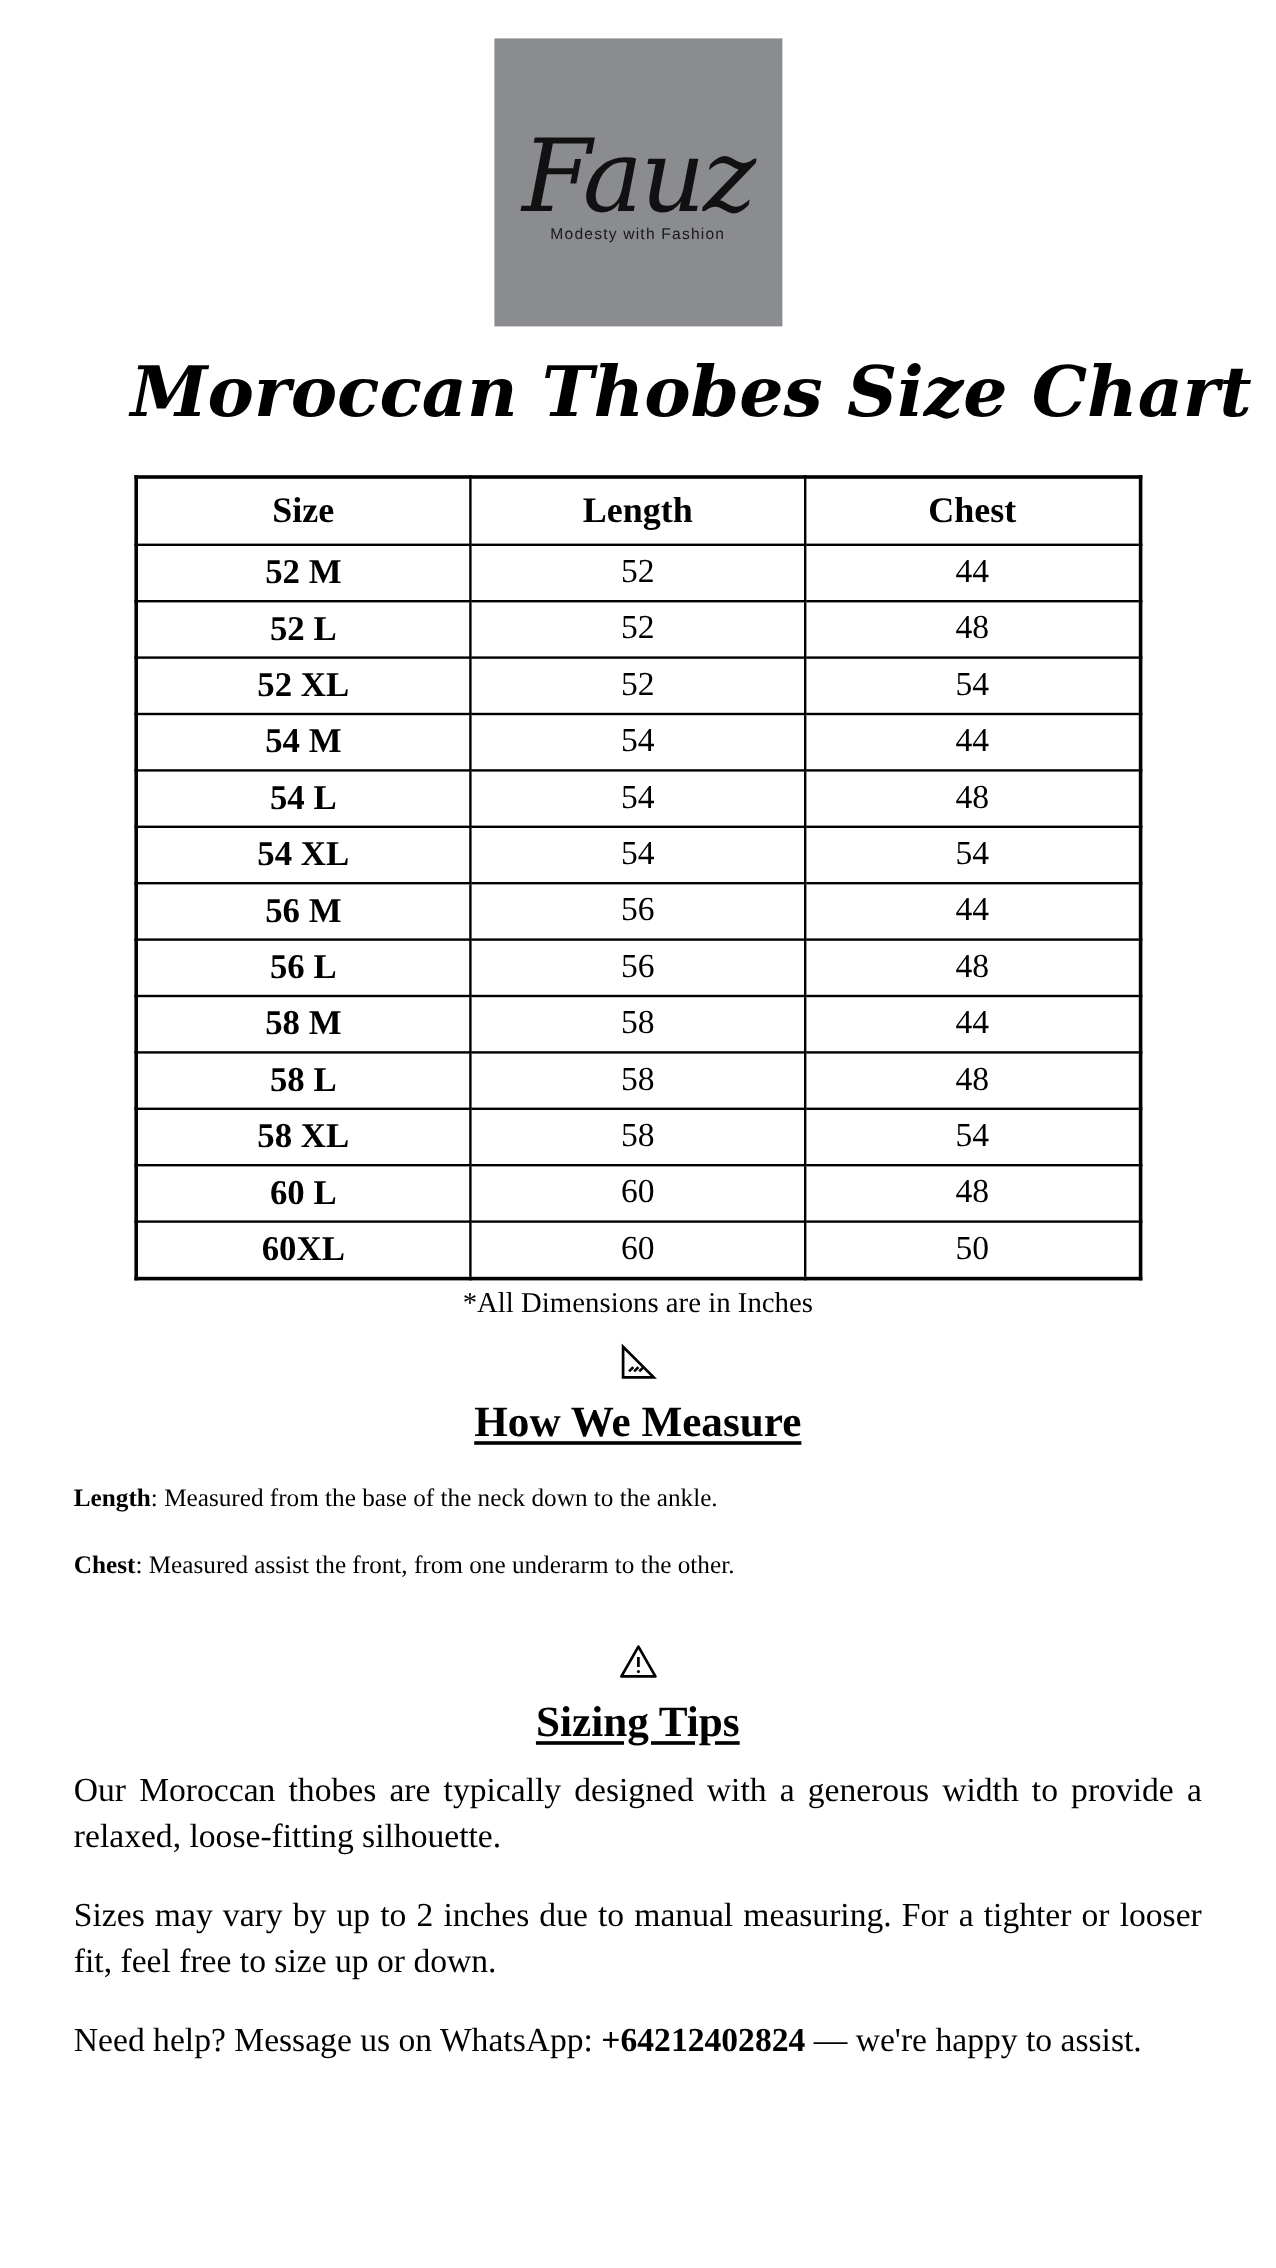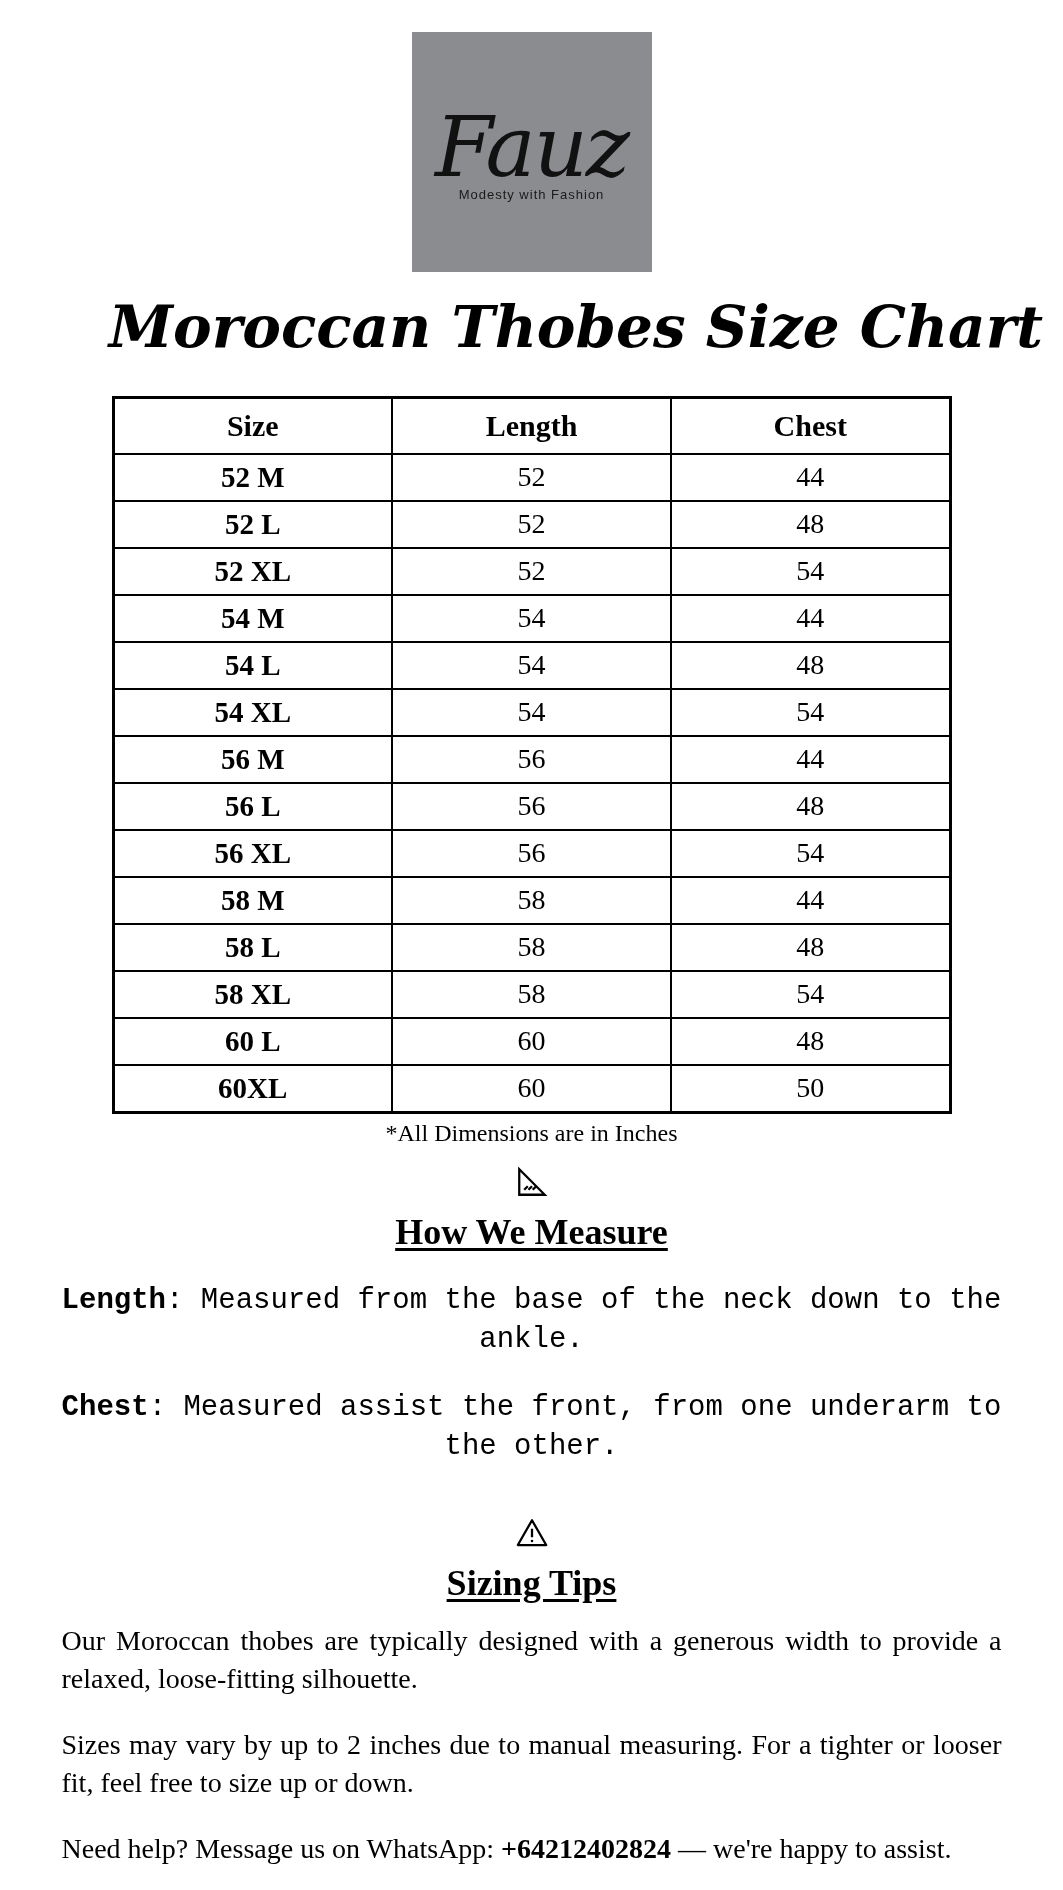--- a/index.html
+++ b/index.html
@@ -130,25 +130,24 @@
   }
   .icon-svg { display: block; }
 
   
   .body-block {
     width: 960px;
     margin: 0 auto;
     padding: 0 10px;
   }
   .measure-line {
-    font-family: Liberation Mono, monospace;
-    font-size: 29px;
+    font-family: Liberation Serif, serif;
+    font-size: 21px;
     margin-top: 28px;
     line-height: 1.35;
-    text-align: center;
   }
   .measure-line b { font-weight: 700; }
 
   .tips-para {
     font-family: "Liberation Serif", serif;
     font-size: 28px;
     line-height: 1.35;
     margin-top: 18px;
     text-align: justify;
   }
@@ -212,25 +211,20 @@
         </tr>
         <tr>
           <td class="size-cell">56 M</td>
           <td class="val-cell">56</td>
           <td class="val-cell">44</td>
         </tr>
         <tr>
           <td class="size-cell">56 L</td>
           <td class="val-cell">56</td>
           <td class="val-cell">48</td>
-        </tr>
-        <tr>
-          <td class="size-cell">56 XL</td>
-          <td class="val-cell">56</td>
-          <td class="val-cell">54</td>
         </tr>
         <tr>
           <td class="size-cell">58 M</td>
           <td class="val-cell">58</td>
           <td class="val-cell">44</td>
         </tr>
         <tr>
           <td class="size-cell">58 L</td>
           <td class="val-cell">58</td>
           <td class="val-cell">48</td>

